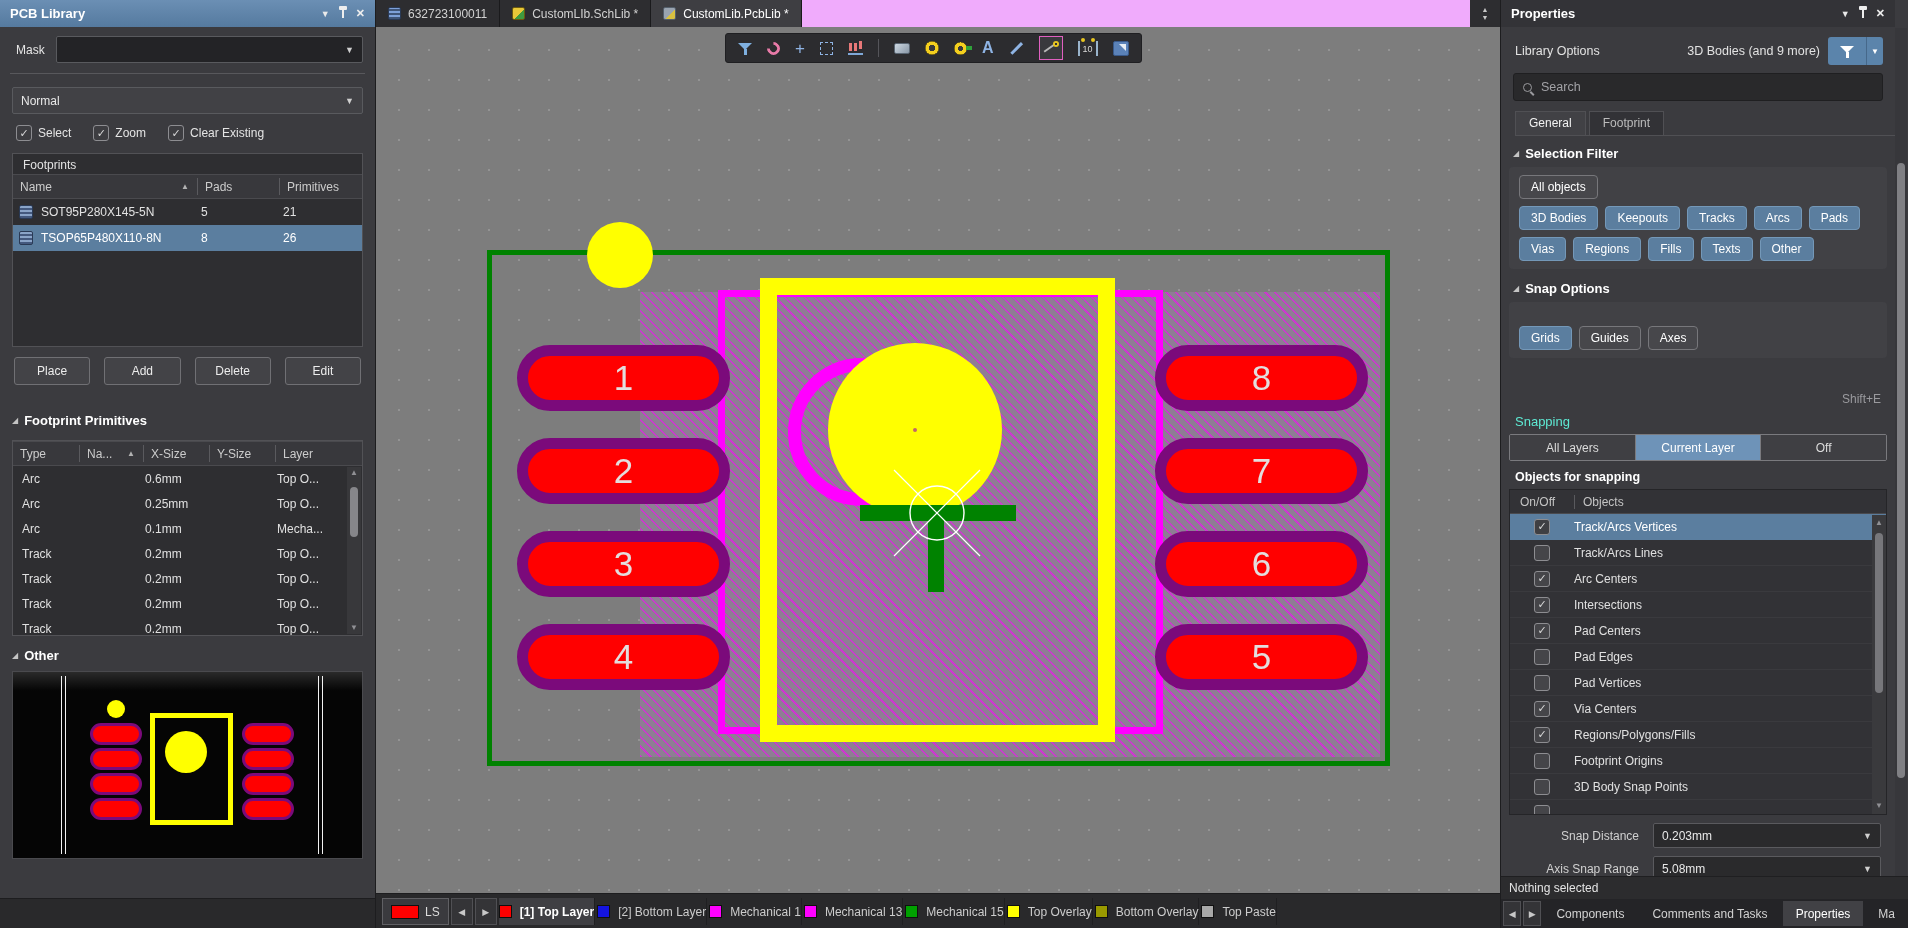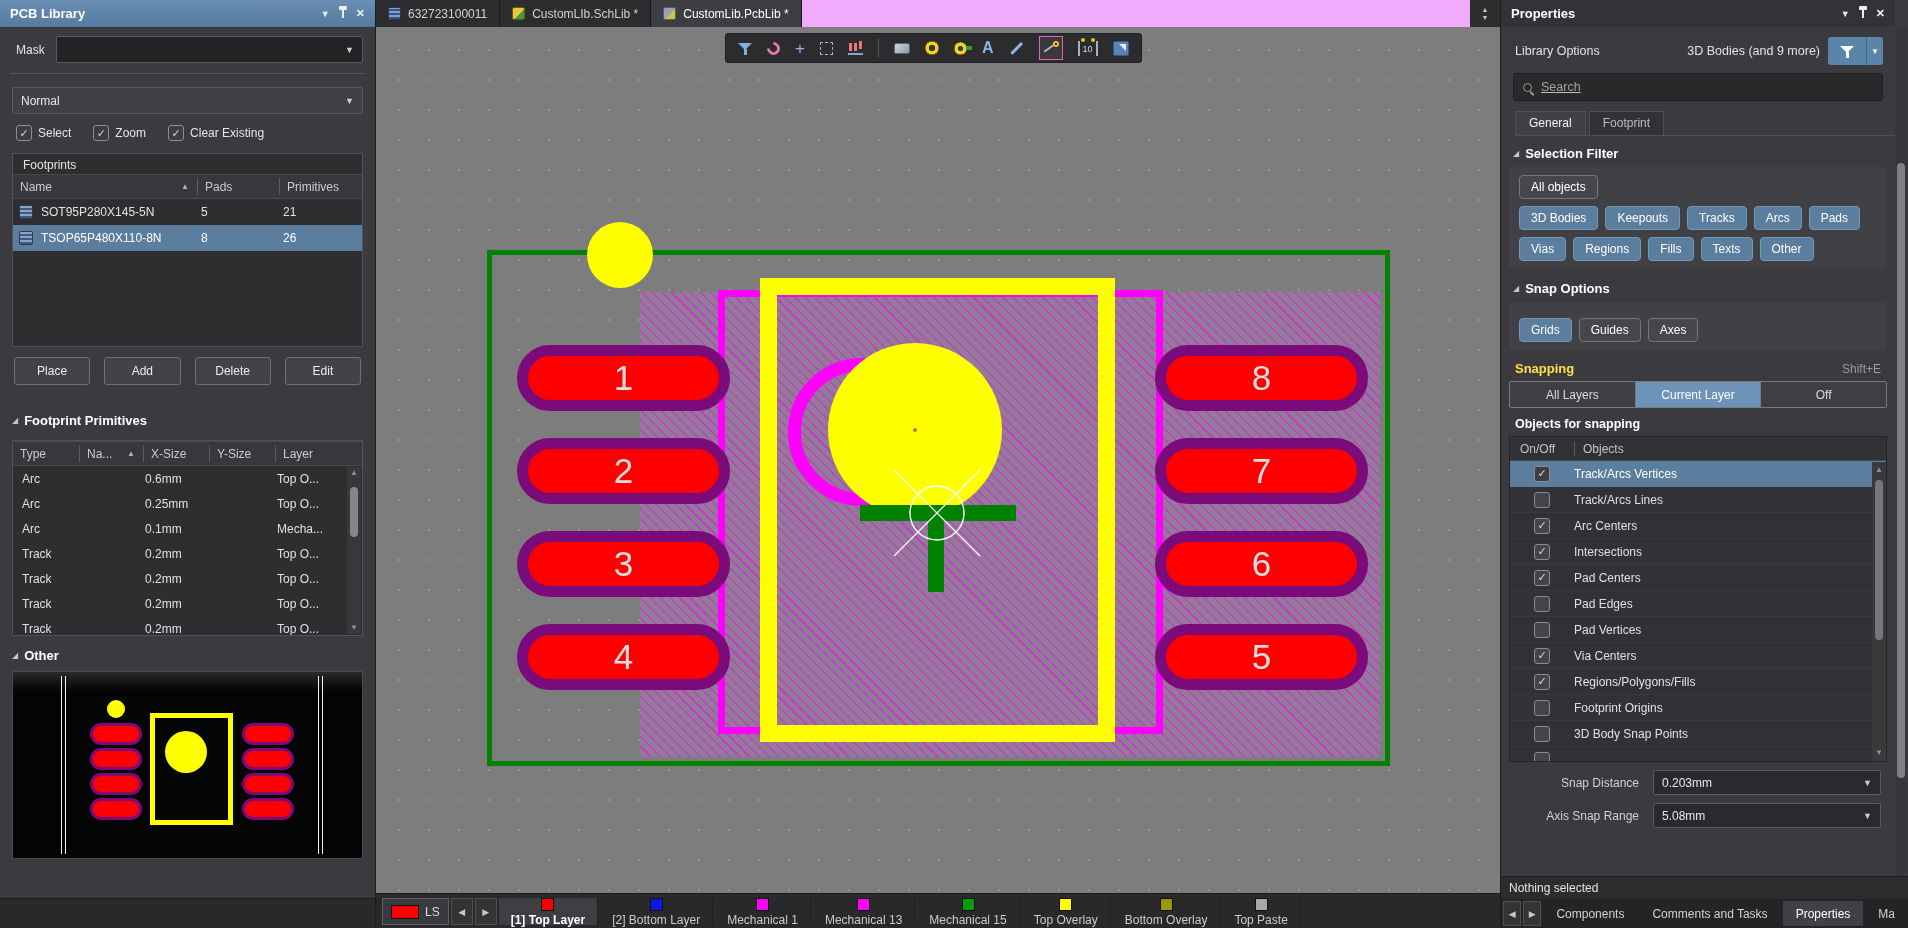--- a/index.html
+++ b/index.html
@@ -140,21 +140,21 @@
          display:flex; align-items:center; justify-content:center; color:#e3dede; font-size:35px; }
   .gbar { position:absolute; background:#008200; }
   #crosshair { position:absolute; left:506px; top:431px; z-index:40; }
 
   #layer-strip { position:absolute; left:0; bottom:0; right:0; height:35px; background:#29292b; border-top:1px solid #1d1d1f;
                  display:flex; align-items:stretch; padding:4px 0 3px 6px; gap:2px; }
   .ls-chip { display:flex; align-items:center; gap:6px; background:#3a3a3e; border:1px solid #606064; padding:0 8px; color:#dcdcdc; }
   .ls-chip .sw-wide { width:28px; height:14px; background:#ff0000; border:1px solid #101010; }
   .strip-btn { width:22px; display:flex; align-items:center; justify-content:center; background:#343437;
                border:1px solid #505054; color:#c8c8c8; font-size:9px; }
-  .layer-tab { display:flex; align-items:center; gap:2px; padding:0 12px; color:#cccccc; border-right:1px solid #1f1f21;flex-direction:column; }
+  .layer-tab { display:flex; align-items:center; gap:8px; padding:0 0; color:#cccccc; border-right:1px solid #1f1f21; }
   .layer-tab .sw { width:13px; height:13px; border:1px solid #101010; flex:none; }
   .layer-tab.active { background:#3f3f43; color:#ffffff; font-weight:bold; }
 
   
   #right-panel { position:absolute; left:1500px; top:0; width:408px; height:928px; background:#3b3b3f;
                  border-left:1px solid #1d1d1f; overflow:hidden; }
   #rp-content { position:absolute; left:0; top:0; width:394px; height:899px; overflow:hidden; display:flex; flex-direction:column; }
   #right-panel .panel-header { background:#333337; }
   .libopt-row { display:flex; align-items:center; margin:10px 12px 0 14px; flex:none; }
   .libopt-row .lo-label { color:#e2e2e2; font-size:12.5px; }
@@ -165,31 +165,31 @@
                           justify-content:center; color:#fff; font-size:8px; }
   .fb-funnel { position:relative; width:14px; height:13px; }
   .fb-funnel::before { content:""; position:absolute; left:0; top:1px; border-left:7px solid transparent;
                        border-right:7px solid transparent; border-top:7px solid #fff; }
   .fb-funnel::after { content:""; position:absolute; left:5.5px; top:7px; width:3px; height:6px; background:#fff; }
   .search-box { display:flex; align-items:center; gap:9px; margin:8px 12px 0 12px; height:28px; background:#29292b;
                 border:1px solid #1f1f21; border-radius:3px; padding:0 9px; flex:none; }
   .mag-icon { width:9px; height:9px; border:1.7px solid #9a9a9e; border-radius:50%; position:relative; flex:none; }
   .mag-icon::after { content:""; position:absolute; left:7px; top:7px; width:5px; height:1.7px; background:#9a9a9e; transform:rotate(45deg); transform-origin:0 0; }
   .search-box input { background:transparent; border:none; outline:none; color:#bdbdbd; font-size:12.5px;
-                      font-family:"Liberation Sans",sans-serif; width:100%;text-decoration:underline; }
+                      font-family:"Liberation Sans",sans-serif; width:100%; }
   .search-box input::placeholder { color:#a2a2a6; opacity:1; }
   .rp-tabs { display:flex; margin:10px 0 0 14px; border-bottom:1px solid #505054; flex:none; }
   .rp-tab { padding:4px 13px 5px 13px; border:1px solid #505054; border-bottom:none; color:#bcbcbc; background:#323236; margin-right:3px; }
   .rp-tab.active { background:#414145; color:#f2f2f2; }
   .group-bg { background:#414145; border-radius:4px; margin:6px 8px 0 8px; padding:8px 10px; flex:none; }
   .chip-row { display:flex; gap:7px; margin-top:7px; flex-wrap:nowrap; }
   .chip { background:#5b7e9f; border:1px solid #7498b8; border-radius:4px; color:#fff; padding:4px 11px; white-space:nowrap; }
   .chip.grey { background:#47474b; border-color:#77777b; }
   .snapping-row { display:flex; align-items:center; margin:11px 14px 0 14px; flex:none; }
-  .snapping-row .sr-label { font-weight:bold; font-size:13px; color:#fde047; }
+  .snapping-row .sr-label { font-weight:normal; font-size:13px; color:#5eead4;margin-top:45px; }
   .snapping-row .sr-key { margin-left:auto; color:#9a9a9e; }
   .segmented { display:flex; margin:5px 8px 0 8px; border:1px solid #7a7a7e; border-radius:2px; overflow:hidden; flex:none; }
   .segment { flex:1; height:25px; display:flex; align-items:center; justify-content:center; color:#dcdcdc;
              background:#3f3f43; border-left:1px solid #7a7a7e; }
   .segment:first-child { border-left:none; }
   .segment.active { background:#6e93b8; color:#ffffff; }
   .sub-label { margin:9px 0 0 14px; font-weight:bold; color:#fff; font-size:12.5px; flex:none; }
   #snap-table { margin:5px 8px 0 8px; border:1px solid #252528; background:#323236; position:relative; height:326px;
                 overflow:hidden; flex:none; }
   .st-head { display:flex; align-items:center; height:24px; color:#c4c4c4; border-bottom:1px solid #4a4a4e; }
@@ -562,21 +562,21 @@
         <span class="chip">Texts</span>
         <span class="chip">Other</span>
       </div>
     </div>
 
     <div class="section-hdr">
       <span class="tri">◢</span>
       <span>Snap Options</span>
     </div>
     <div class="group-bg">
-      <div class="chip-row" style="margin-top:8px">
+      <div class="chip-row" style="margin-top:16px">
         <span class="chip">Grids</span>
         <span class="chip grey">Guides</span>
         <span class="chip grey">Axes</span>
       </div>
     </div>
 
     <div class="snapping-row">
       <span class="sr-label">Snapping</span>
       <span class="sr-key">Shift+E</span>
     </div>

